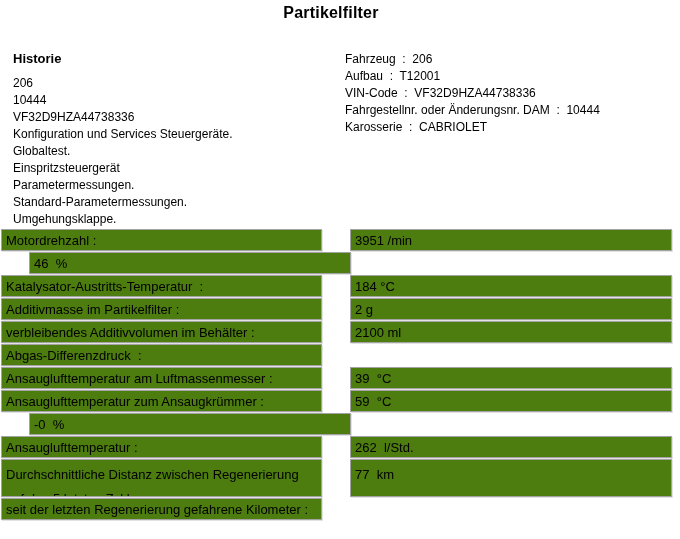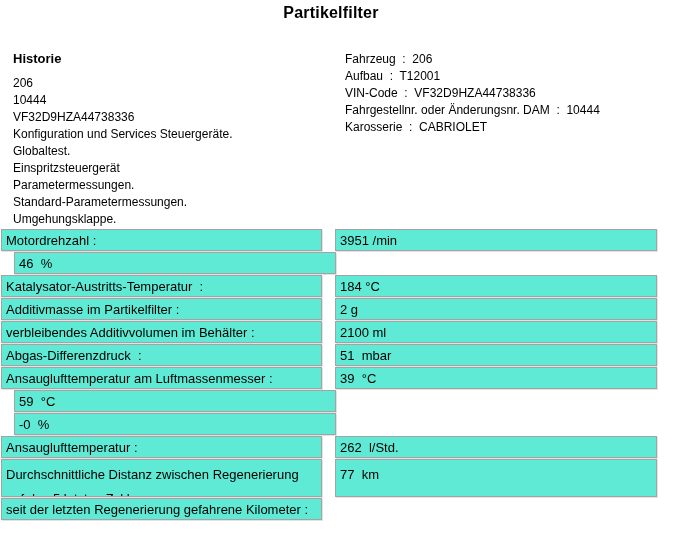--- a/index.html
+++ b/index.html
@@ -54,35 +54,35 @@
     left: 1px;
     width: 678px;
   }
   .m-row {
     display: flex;
     align-items: stretch;
     margin-bottom: 1px;
   }
   .m-cell {
     box-sizing: border-box;
-    background: #5eead4;
+    background: #4d7c0f;
     border: 1px solid #a3a3a3;
     box-shadow: 1px 1px 0 #e2e2e2;
     height: 22px;
     font-size: 13px;
     line-height: 19px;
     padding: 1px 4px 0 4px;
     overflow: hidden;
   }
   .m-label {
     width: 321px;
     white-space: pre-wrap;
   }
   .m-value {
-    margin-left: 13px;
+    margin-left: 28px;
     width: 322px;
     white-space: pre;
   }
   .m-row.tall .m-cell {
     height: 38px;
     line-height: 24px;
     padding-top: 3px;
   }
 </style>
 </head>
@@ -128,27 +128,27 @@
     <div class="m-row">
       <div class="m-cell m-label">Additivmasse im Partikelfilter :</div>
       <div class="m-cell m-value">2 g</div>
     </div>
     <div class="m-row">
       <div class="m-cell m-label">verbleibendes Additivvolumen im Behälter :</div>
       <div class="m-cell m-value">2100 ml</div>
     </div>
     <div class="m-row">
       <div class="m-cell m-label">Abgas-Differenzdruck  :</div>
-      <div class="m-cell m-value">51  mbar</div>
     </div>
     <div class="m-row">
       <div class="m-cell m-label">Ansauglufttemperatur am Luftmassenmesser :</div>
       <div class="m-cell m-value">39  °C</div>
     </div>
     <div class="m-row">
+      <div class="m-cell m-label">Ansauglufttemperatur zum Ansaugkrümmer :</div>
       <div class="m-cell m-value">59  °C</div>
     </div>
     <div class="m-row">
       <div class="m-cell m-value">-0  %</div>
     </div>
     <div class="m-row">
       <div class="m-cell m-label">Ansauglufttemperatur :</div>
       <div class="m-cell m-value">262  l/Std.</div>
     </div>
     <div class="m-row tall">

